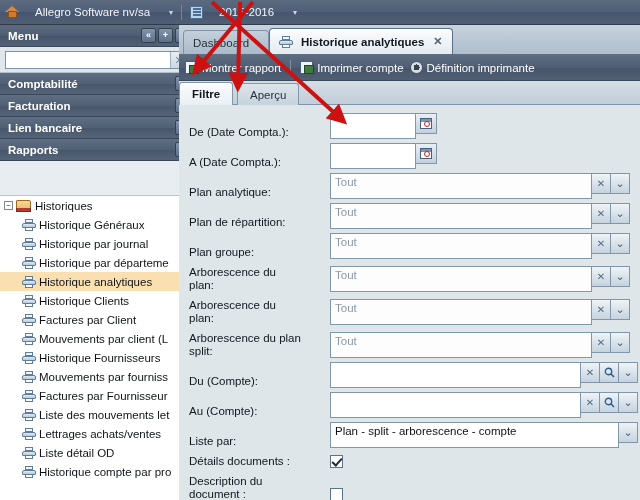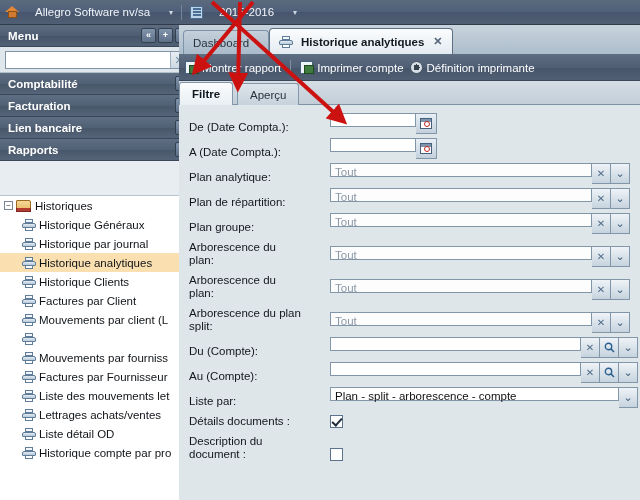--- a/index.html
+++ b/index.html
@@ -201,21 +201,21 @@
   }
 
   .form { position: relative; padding: 8px 0 0 10px; height: 395px; }
   .frow { display: flex; align-items: flex-end; margin-bottom: 4px; gap: 28px; }
   .flbl {
     width: 113px; flex: 0 0 auto; font-size: 11.5px; color: #11171d;
     padding-top: 3px; line-height: 13px;
   }
   .fctl { display: flex; align-items: stretch; }
   .inp {
-    height: 14px; background: #fff; border: 1px solid #8296aa;
+    height: 26px; background: #fff; border: 1px solid #8296aa;
     font-size: 11.5px; color: #111; padding: 0 4px; line-height: 17px;
     font-family: "Liberation Sans", sans-serif;
   }
   .inp.ph { color: #8b99a7; background: #fdfdfe; }
   .sqbtn {
     width: 19px; height: 21px; flex: 0 0 auto; cursor: pointer;
     background: linear-gradient(to bottom, #eef3f7, #c6d3de);
     border: 1px solid #8296aa; border-left: 0;
     display: flex; align-items: center; justify-content: center;
     color: #4f6c89; font-size: 10px;
@@ -323,20 +323,29 @@
         </div>
         <div class="trow">
           <span class="ind"></span>
           <span class="printer">
             <span class="top"></span>
             <span class="mid"></span>
             <span class="pap"></span>
           </span>
           <span>Historique par journal</span>
         </div>
+        <div class="trow">
+          <span class="ind"></span>
+          <span class="printer">
+            <span class="top"></span>
+            <span class="mid"></span>
+            <span class="pap"></span>
+          </span>
+          <span>Historique par départeme</span>
+        </div>
         <div class="trow sel">
           <span class="ind"></span>
           <span class="printer">
             <span class="top"></span>
             <span class="mid"></span>
             <span class="pap"></span>
           </span>
           <span>Historique analytiques</span>
         </div>
         <div class="trow">
@@ -366,20 +375,21 @@
           </span>
           <span>Mouvements par client (L</span>
         </div>
         <div class="trow">
           <span class="ind"></span>
           <span class="printer">
             <span class="top"></span>
             <span class="mid"></span>
             <span class="pap"></span>
           </span>
+          <span>Historique Fournisseurs</span>
         </div>
         <div class="trow">
           <span class="ind"></span>
           <span class="printer">
             <span class="top"></span>
             <span class="mid"></span>
             <span class="pap"></span>
           </span>
           <span>Mouvements par fourniss</span>
         </div>

